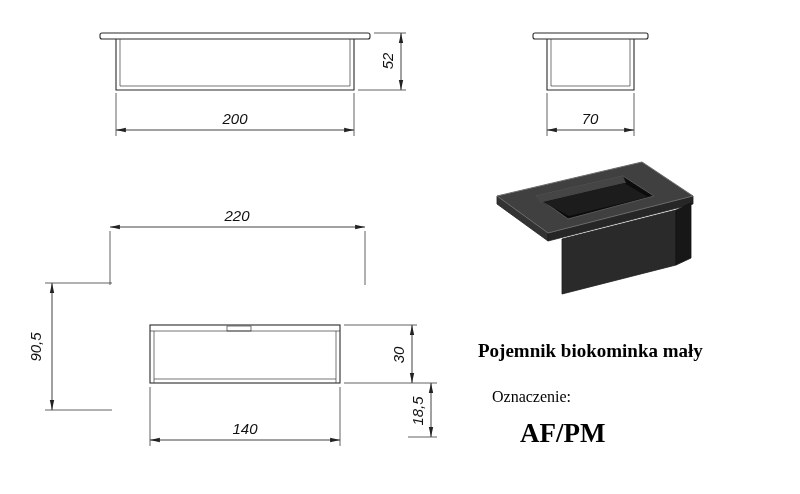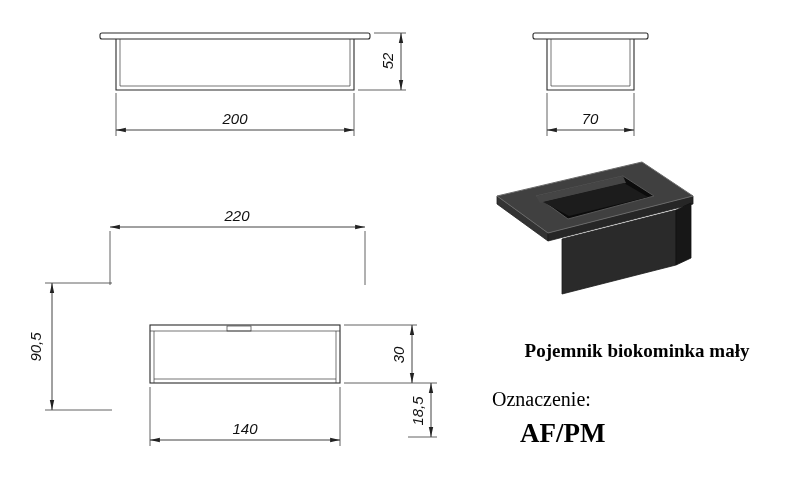--- a/index.html
+++ b/index.html
@@ -18,32 +18,31 @@
   .dim    { stroke: #2e2e2e; stroke-width: 0.9; fill: none; }
   .dim-text {
     font-family: "Liberation Sans", sans-serif;
     font-style: italic;
     font-size: 15px;
     fill: #111111;
   }
   .info-title {
     position: absolute;
     left: 478px; top: 340px; width: 318px;
-    text-align: center;
     font-family: "Liberation Serif", serif;
     font-weight: bold;
     font-size: 19px;
     color: #000000;
     white-space: nowrap;
   }
   .info-designation-label {
     position: absolute;
     left: 492px; top: 388px;
     font-family: "Liberation Serif", serif;
-    font-size: 20px;
+    font-size: 16px;
     color: #000000;
   }
   .info-designation-code {
     position: absolute;
     left: 520px; top: 418px;
     font-family: "Liberation Serif", serif;
     font-weight: bold;
     font-size: 27px;
     color: #000000;
   }

